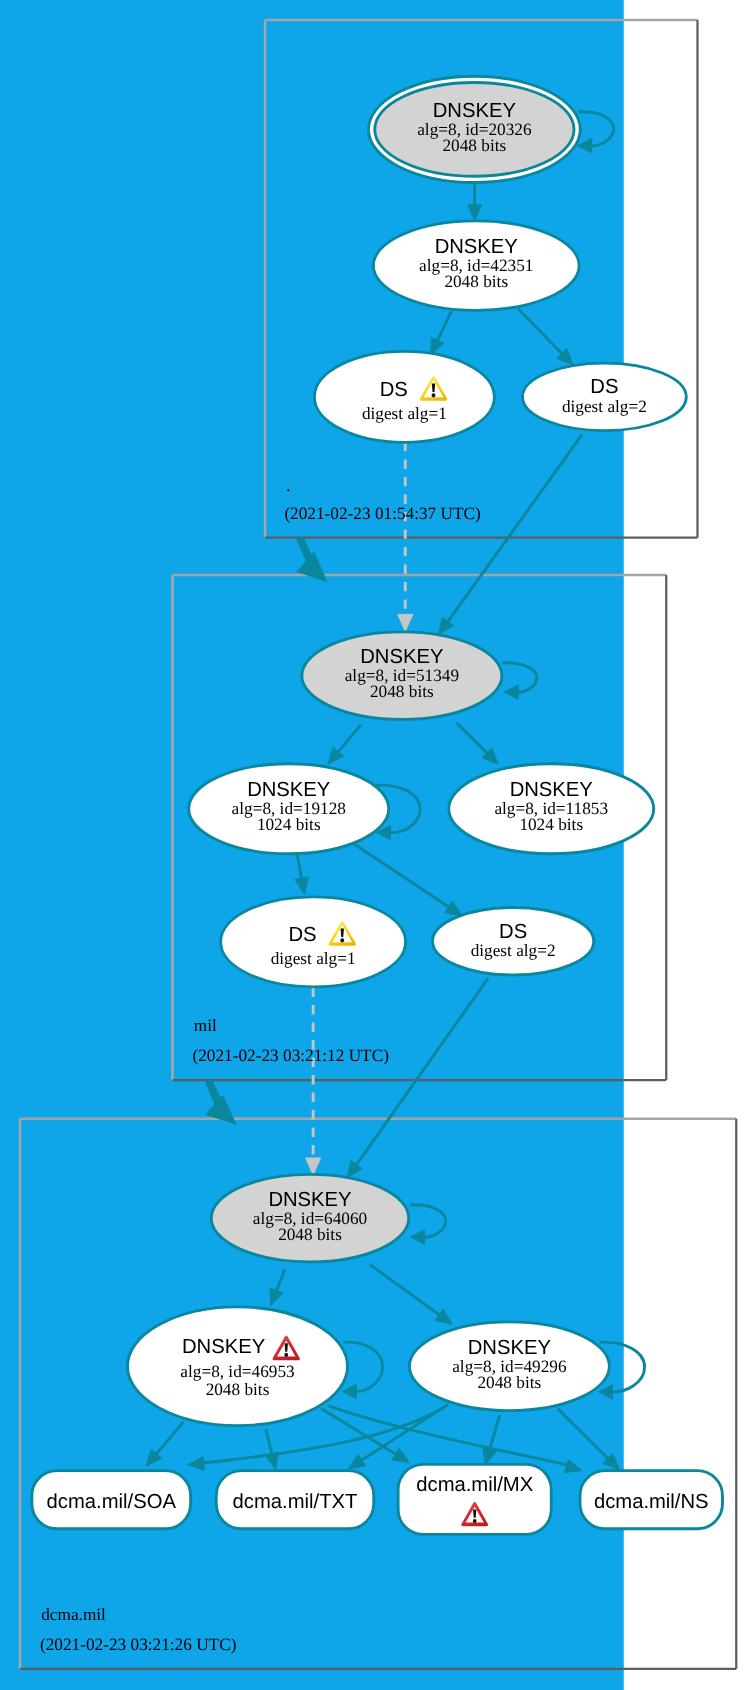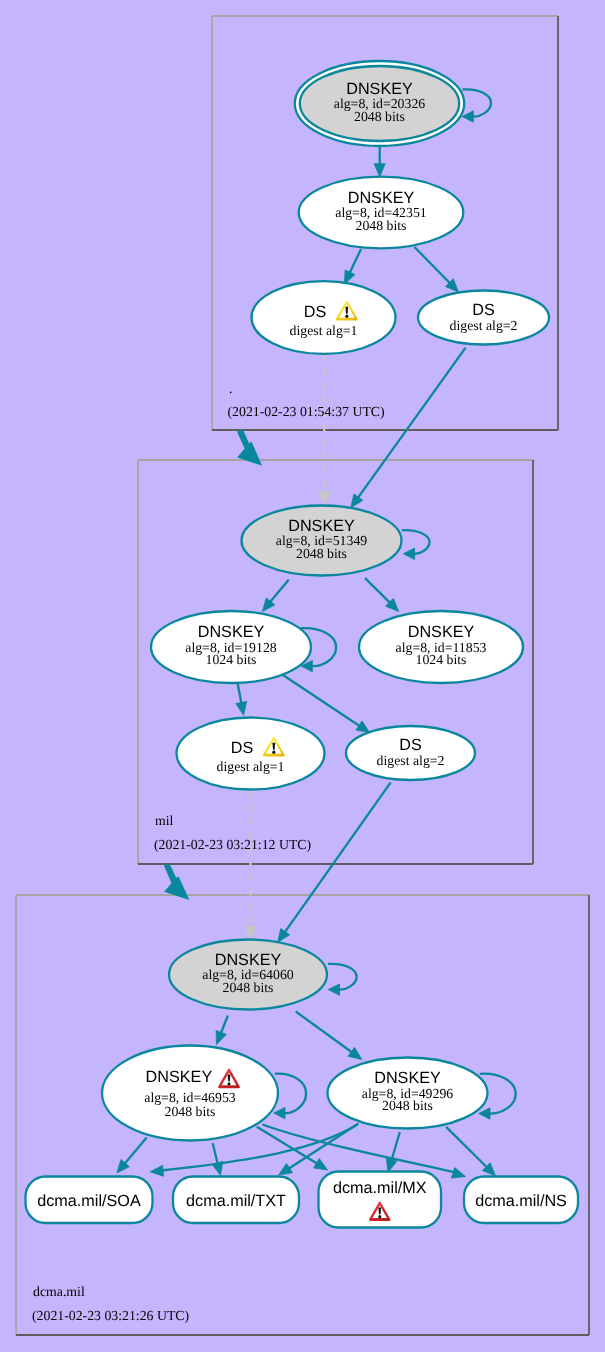--- a/index.html
+++ b/index.html
@@ -1,17 +1,17 @@
 <!DOCTYPE html>
 <html><head>
 <meta charset="utf-8">
 <style>
   html,body{margin:0;padding:0;background:#ffffff;-webkit-font-smoothing:antialiased;font-smooth:never;text-rendering:geometricPrecision;}
   body{width:605px;height:1352px;overflow:hidden;}
-  #stage{position:relative;width:605px;height:1352px;background:#c4b5fd;}
+  #stage{position:relative;width:499px;height:1352px;background:#0ea5e9;}
   svg#graph{position:absolute;left:0;top:0;display:block;}
   #stage{will-change:transform;}
   .t-sans{font-family:"Liberation Sans",sans-serif;fill:#000000;}
   .t-serif{font-family:"Liberation Serif",serif;fill:#000000;}
   .nodetitle{font-size:16.2px;}
   .nodedetail{font-size:13.8px;}
   .zonename{font-size:13.8px;}
   .zonetime{font-size:13.8px;}
 </style>
 </head>

